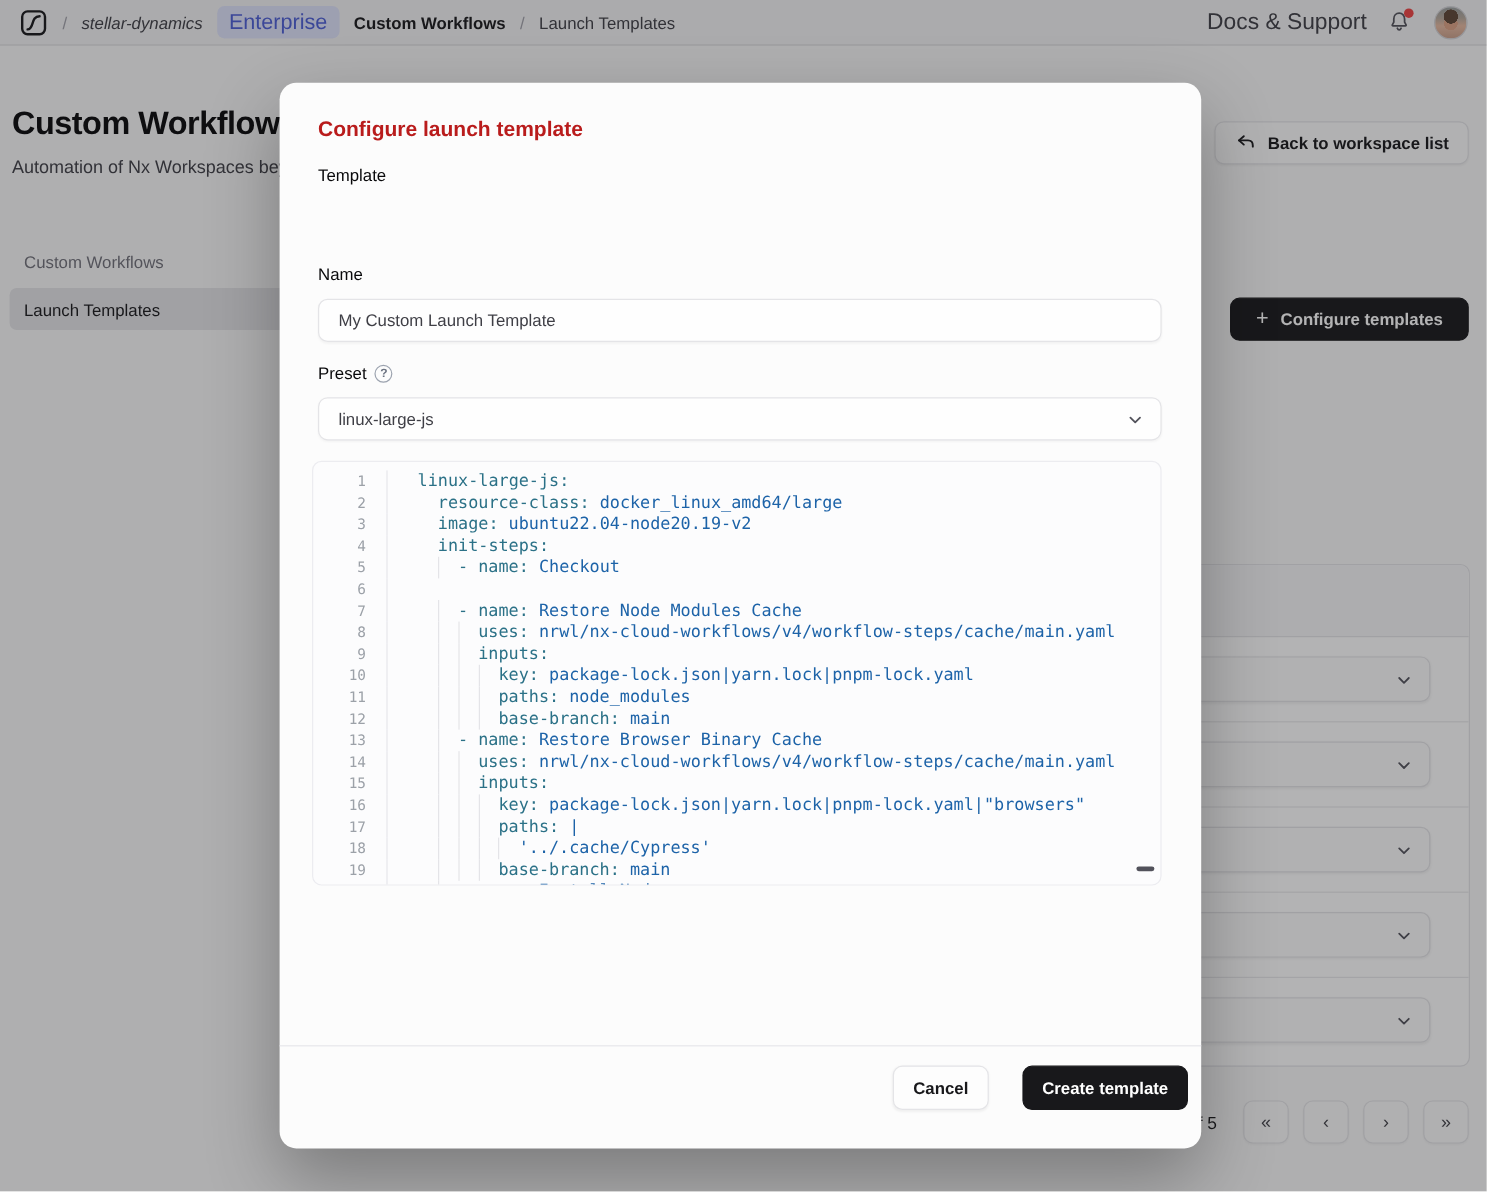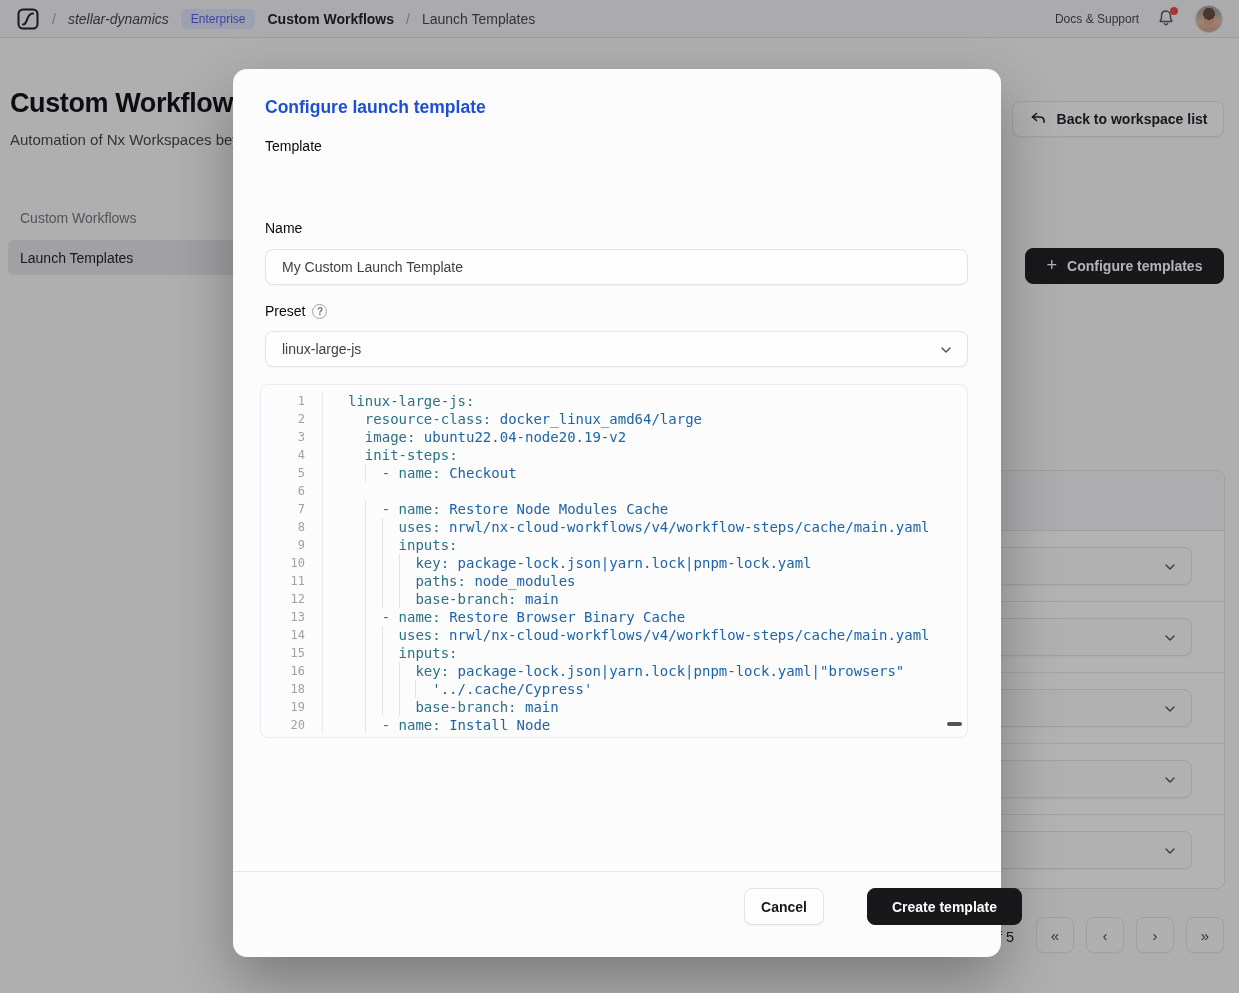--- a/index.html
+++ b/index.html
@@ -10,25 +10,25 @@
   *{margin:0;padding:0;box-sizing:border-box;}
   html,body{width:1239px;height:993px;}
   body{font-family:"Liberation Sans","DejaVu Sans",sans-serif;background:#fafafa;position:relative;overflow:hidden;color:#18181b;}
 
   
   .navbar{position:absolute;left:0;top:0;width:1239px;height:38px;background:#f4f4f5;border-bottom:1px solid #dddde0;display:flex;align-items:center;padding:0 16px;z-index:1;}
   .crumbs{display:flex;align-items:center;gap:12px;font-size:14px;}
   .logo{width:24px;height:24px;flex:0 0 24px;}
   .sep{color:#a1a1aa;font-size:14px;}
   .crumb-org{color:#3f3f46;font-style:italic;}
-  .badge{background:var(--badge-bg);color:var(--badge-text);font-size:12px;padding:3px 10px;border-radius:6px;}
+  .badge{background:var(--badge-bg);color:var(--badge-text);font-size:18px;padding:3px 10px;border-radius:6px;}
   .crumb-section{color:#18181b;font-weight:600;}
   .crumb-page{color:#3f3f46;}
   .nav-right{margin-left:auto;display:flex;align-items:center;gap:18px;}
-  .docs{font-size:12px;color:#3f3f46;cursor:pointer;}
+  .docs{font-size:19px;color:#3f3f46;cursor:pointer;}
   .bell-wrap{position:relative;width:20px;height:20px;}
   .dot{position:absolute;top:-2px;right:-1px;width:8px;height:8px;border-radius:50%;background:var(--notification-dot);}
   .avatar{width:28px;height:28px;border-radius:50%;border:1px solid #d4d4d8;
     background:
       radial-gradient(circle at 50% 30%, #5f4636 0 26%, transparent 27%),
       radial-gradient(circle at 50% 52%, #dca284 0 30%, transparent 31%),
       linear-gradient(180deg,#9aa0a0 0%,#b7aa9d 35%,#e6b9a0 60%,#caa08a 100%);}
 
   
   .page-title{position:absolute;left:10px;top:88px;font-size:27px;font-weight:700;letter-spacing:-.4px;color:#09090b;}
@@ -52,41 +52,41 @@
   .rsel svg{position:absolute;right:13px;top:11px;}
 
   .pager{position:absolute;top:917px;left:986px;display:flex;align-items:center;}
   .page-ind{position:absolute;left:4px;top:12px;font-size:14.5px;color:#18181b;white-space:nowrap;}
   .pbtn{position:absolute;top:0;width:38px;height:36px;background:#fbfbfb;border:1px solid #e4e4e7;border-radius:8px;display:flex;align-items:center;justify-content:center;font-size:15px;color:#3f3f46;cursor:pointer;box-shadow:0 1px 2px rgba(0,0,0,.04);}
   .pbtn.b0{left:50px}.pbtn.b1{left:100px}.pbtn.b2{left:150px}.pbtn.b3{left:200px}
 
   
   .overlay{position:absolute;inset:0;background:rgba(24,24,27,.33);z-index:5;}
   .modal{position:absolute;left:233px;top:69px;width:768px;height:888px;background:#fcfcfc;border-radius:14px;box-shadow:0 25px 60px rgba(0,0,0,.30);z-index:6;}
-  .m-title{position:absolute;left:32px;top:96px;font-size:17.5px;font-weight:700;color:#1d4ed8;top:28px;}
+  .m-title{position:absolute;left:32px;top:96px;font-size:17.5px;font-weight:700;color:#b91c1c;top:28px;}
   .f-label{position:absolute;left:32px;font-size:14px;font-weight:500;color:#09090b;display:flex;align-items:center;gap:7px;}
   .field{position:absolute;left:32px;width:703px;height:36px;background:#fefefe;border:1px solid #e4e4e7;border-radius:8px;box-shadow:0 1px 2px rgba(0,0,0,.04);display:flex;align-items:center;padding:0 16px;font-size:14px;color:#3f3f46;cursor:pointer;}
   .field svg{position:absolute;right:13px;top:10px;}
   .field input{border:none;outline:none;background:transparent;font-size:14px;color:#3f3f46;width:100%;font-family:"Liberation Sans","DejaVu Sans",sans-serif;}
   .help{width:15px;height:15px;border:1.2px solid #9ca3af;border-radius:50%;color:#6b7280;font-size:10px;display:inline-flex;align-items:center;justify-content:center;font-weight:600;cursor:pointer;}
 
   
   .editor{position:absolute;left:27px;top:315px;width:708px;height:354px;background:#fcfcfd;border:1px solid #ececf0;border-radius:8px;overflow:hidden;padding-top:7px;font-family:"DejaVu Sans Mono","Liberation Mono",monospace;}
   .cl{display:flex;height:18px;line-height:18px;}
   .ln{flex:0 0 62px;text-align:right;padding-right:17px;color:var(--code-line-number);font-size:12px;border-right:1px solid #e7e7ec;user-select:none;}
   .cd{padding-left:25px;white-space:pre;font-size:14px;}
   .cd .sp,.cd .g{display:inline-block;width:2ch;height:18px;vertical-align:top;}
   .cd .g{border-left:1px solid #e4e4e8;}
   .k{color:var(--code-key);}
   .v{color:var(--code-value);}
   .scroll-thumb{position:absolute;left:714px;top:653px;width:15px;height:4px;background:#52525b;border-radius:2px;}
 
   .m-divider{position:absolute;left:0;top:802px;width:768px;height:1px;background:#e7e7ea;}
   .m-footer-cancel{position:absolute;left:511px;top:819px;width:80px;height:37px;}
-  .m-footer-submit{position:absolute;left:634px;top:819px;width:155px;height:37px;}
+  .m-footer-submit{position:absolute;left:619px;top:819px;width:138px;height:37px;}
 
   svg{display:block;}
 </style>
 </head>
 <body>
 
 <div class="navbar">
   <div class="crumbs">
     <svg class="logo" viewBox="0 0 24 24" fill="none" stroke="#18181b" stroke-width="2">
       <rect x="2.5" y="2.5" width="19" height="19" rx="4.5"></rect>
@@ -274,20 +274,24 @@
         </div>
         <div class="cl">
           <span class="ln">15</span>
           <span class="cd"><span class="sp"></span><span class="g"></span><span class="g"></span><span class="k">inputs:</span></span>
         </div>
         <div class="cl">
           <span class="ln">16</span>
           <span class="cd"><span class="sp"></span><span class="g"></span><span class="g"></span><span class="g"></span><span class="k">key:</span><span class="v"> package-lock.json|yarn.lock|pnpm-lock.yaml|"browsers"</span></span>
         </div>
         <div class="cl">
+          <span class="ln">17</span>
+          <span class="cd"><span class="sp"></span><span class="g"></span><span class="g"></span><span class="g"></span><span class="k">paths:</span><span class="v"> |</span></span>
+        </div>
+        <div class="cl">
           <span class="ln">18</span>
           <span class="cd"><span class="sp"></span><span class="g"></span><span class="g"></span><span class="g"></span><span class="g"></span><span class="v">'../.cache/Cypress'</span></span>
         </div>
         <div class="cl">
           <span class="ln">19</span>
           <span class="cd"><span class="sp"></span><span class="g"></span><span class="g"></span><span class="g"></span><span class="k">base-branch:</span><span class="v"> main</span></span>
         </div>
         <div class="cl">
           <span class="ln">20</span>
           <span class="cd"><span class="sp"></span><span class="g"></span><span class="k">- </span><span class="k">name:</span><span class="v"> Install Node</span></span>

